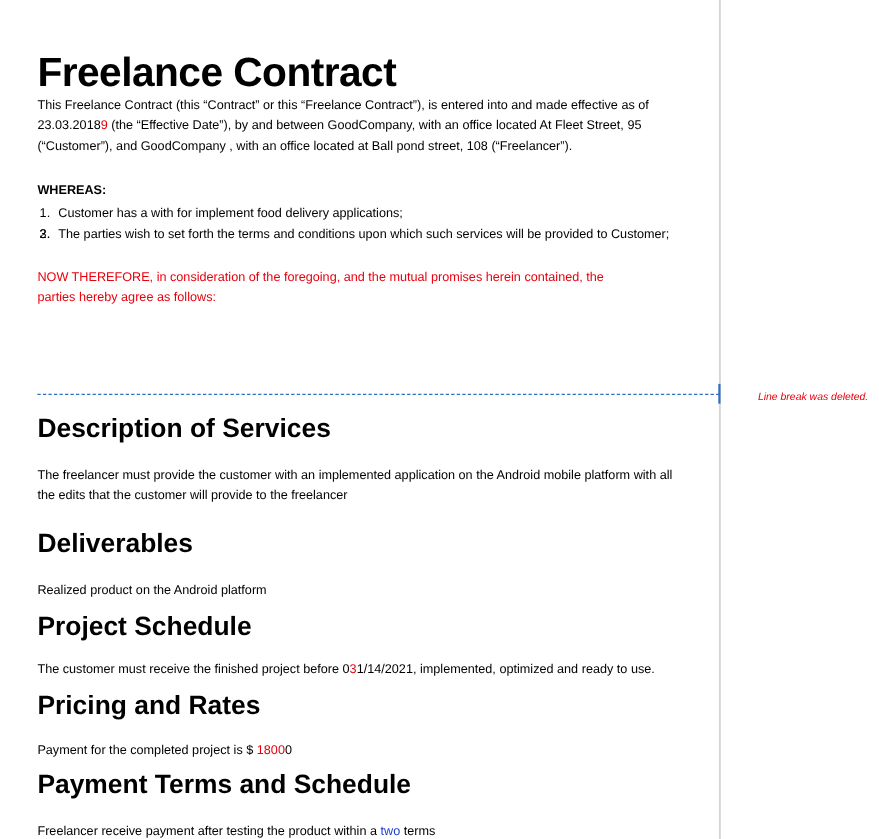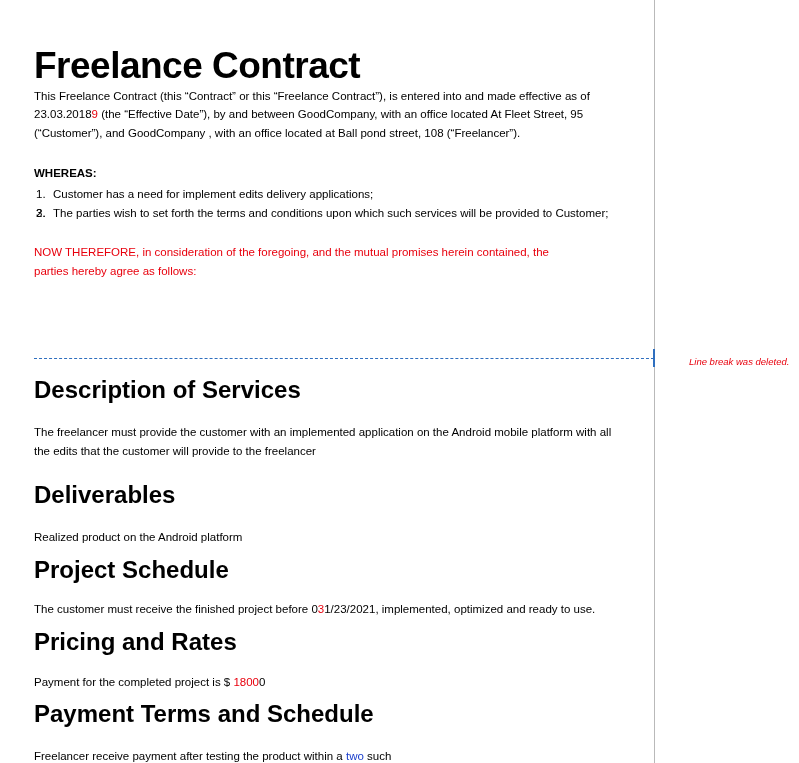--- a/index.html
+++ b/index.html
@@ -184,43 +184,43 @@
   <div class="doc">
     <div class="content">
 
       <h1 class="title">Freelance Contract</h1>
 
       <p class="para intro"><span>This Freelance Contract (this “Contract” or this “Freelance Contract”), is entered into and made effective as of 23.03.2018</span><span class="red">9</span><span> (the “Effective Date”), by and between GoodCompany, with an office located At Fleet Street, 95 (“Customer”), and GoodCompany , with an office located at Ball pond street, 108 (“Freelancer”).</span></p>
 
       <div class="whereas-label">WHEREAS:</div>
 
       <ol class="whereas">
-        <li><span class="num">1.</span><span>Customer has a need for implement edits delivery applications;</span></li>
+        <li><span class="num">1.</span><span>Customer has a with for implement food delivery applications;</span></li>
         <li><span class="num">2.</span></li>
         <li><span class="num">3.</span><span>The parties wish to set forth the terms and conditions upon which such services will be provided to Customer;</span></li>
       </ol>
 
       <p class="now-therefore"><span class="nt-bold">NOW THEREFORE</span><span>, in consideration of the foregoing, and the mutual promises herein contained, the parties hereby agree as follows:</span></p>
 
     </div>
 
     <div class="break-marker"></div>
     <div class="break-marker-cap"></div>
 
     <h2 class="section sec-desc">Description of Services</h2>
     <p class="para body-desc">The freelancer must provide the customer with an implemented application on the Android mobile platform with all the edits that the customer will provide to the freelancer</p>
 
     <h2 class="section sec-deliv">Deliverables</h2>
     <p class="para body-deliv">Realized product on the Android platform</p>
 
     <h2 class="section sec-sched">Project Schedule</h2>
-    <p class="para body-sched"><span>The customer must receive the finished project before 0</span><span class="red">3</span><span>1/23/2021, implemented, optimized and ready to use.</span></p>
+    <p class="para body-sched"><span>The customer must receive the finished project before 0</span><span class="red">3</span><span>1/14/2021, implemented, optimized and ready to use.</span></p>
 
     <h2 class="section sec-pricing">Pricing and Rates</h2>
     <p class="para body-pricing"><span>Payment for the completed project is $ </span><span class="red">1800</span><span>0</span></p>
 
     <h2 class="section sec-payterms">Payment Terms and Schedule</h2>
-    <p class="para body-payterms"><span>Freelancer receive payment after testing the product within a </span><span class="blue">two</span><span> such</span></p>
+    <p class="para body-payterms"><span>Freelancer receive payment after testing the product within a </span><span class="blue">two</span><span> terms</span></p>
   </div>
 
   <div class="break-note">Line break was deleted.</div>
 
 </div>
 
 </body></html>

